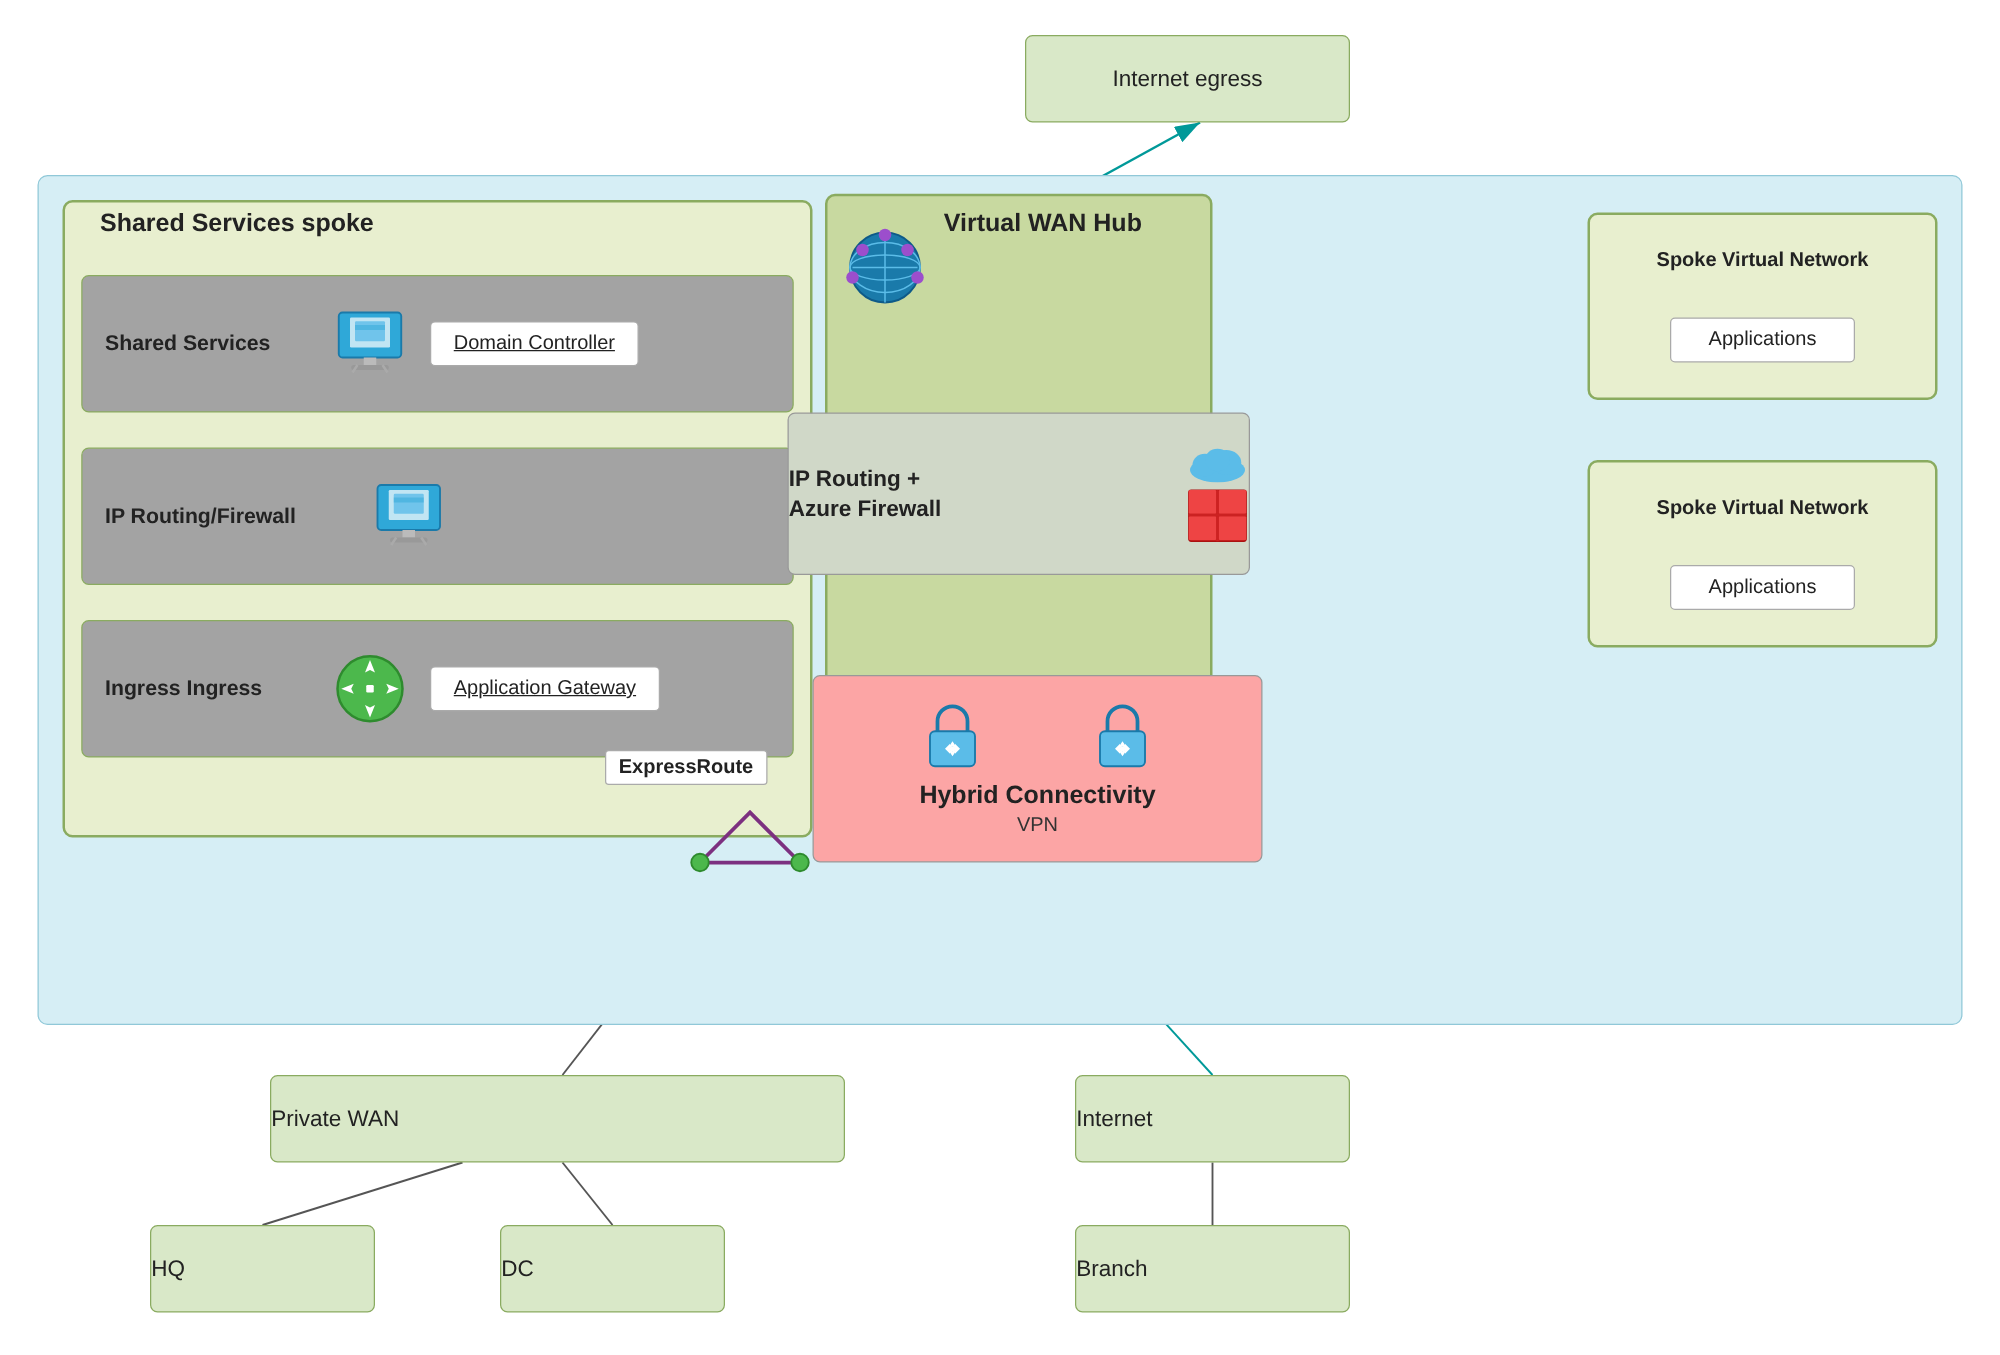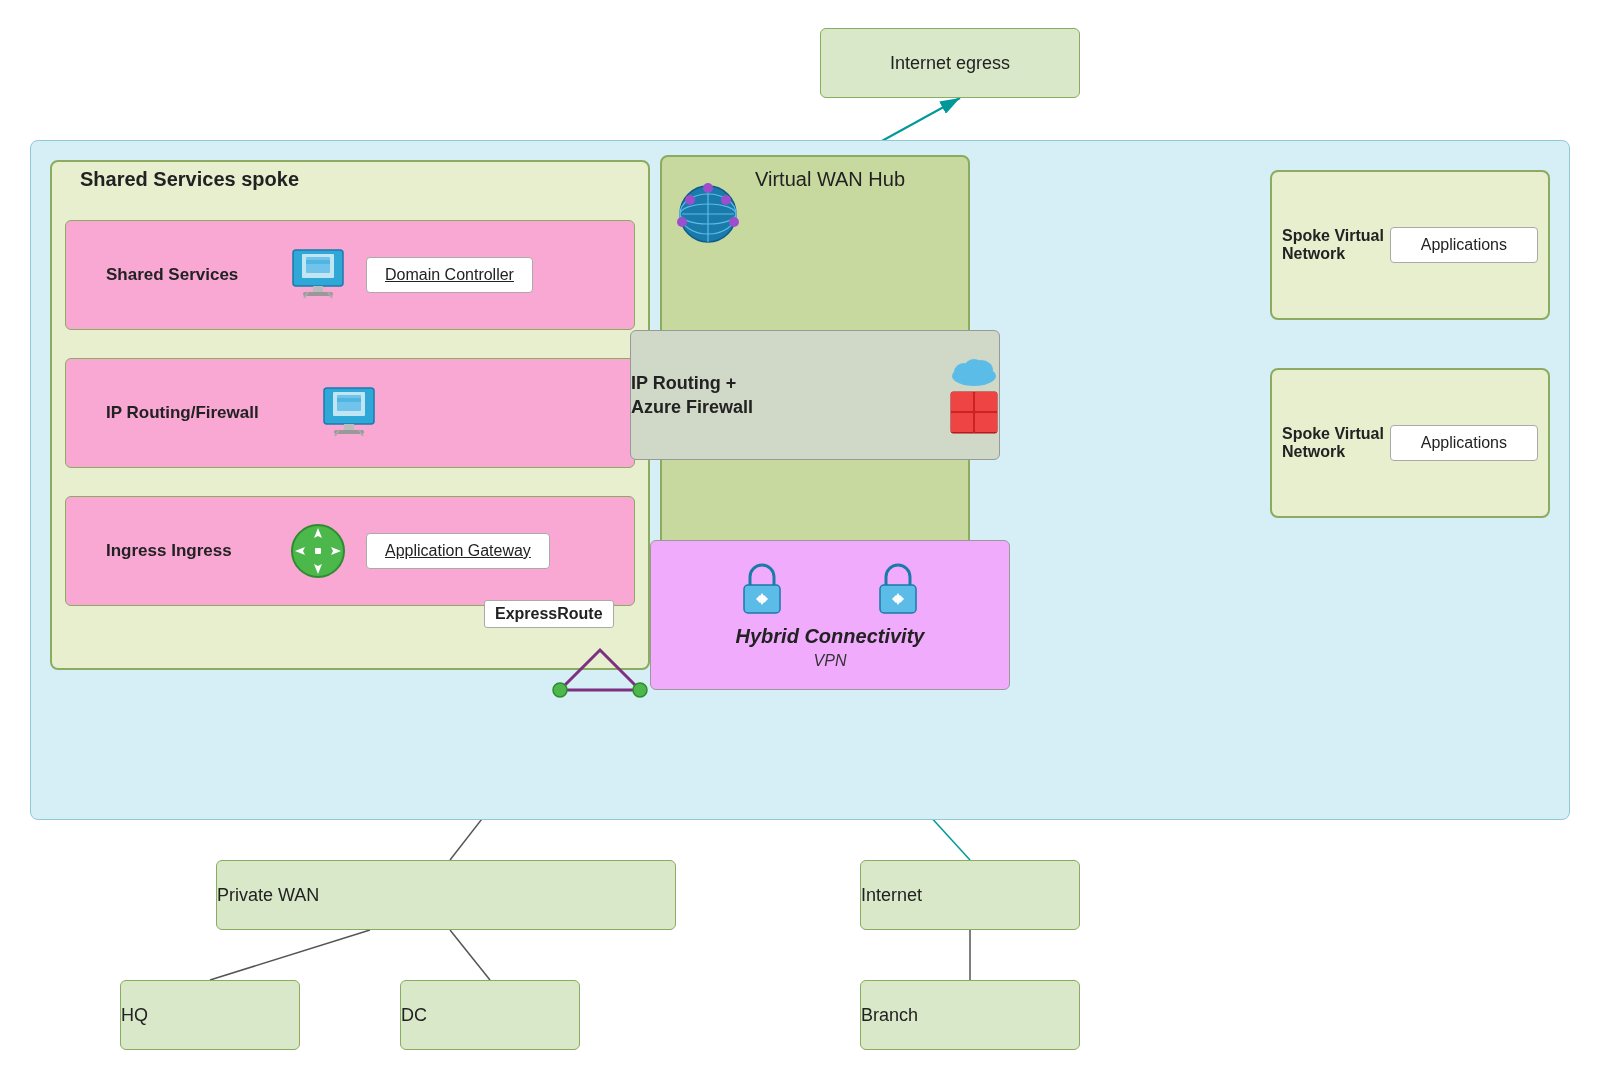--- a/index.html
+++ b/index.html
@@ -62,26 +62,25 @@
       font-size: 20px;
       font-weight: 700;
       color: #222;
     }
     
     .spoke-row {
       position: absolute;
       left: 65px;
       width: 570px;
       height: 110px;
-      background: #f9a8d4;
+      background: #a3a3a3;
       border: 1px solid #8aab60;
       border-radius: 6px;
       display: flex;
       align-items: center;
-      padding-left: 22px;
     }
     .spoke-row-1 { top: 220px; }
     .spoke-row-2 { top: 358px; gap: 31px; }
     .spoke-row-3 { top: 496px; }
     .spoke-row-label {
       font-size: 17px;
       font-weight: 600;
       color: #222;
       width: 190px;
       padding-left: 18px;
@@ -113,21 +112,21 @@
       height: 530px;
       background: #c8d9a0;
       border: 2px solid #8aab60;
       border-radius: 8px;
     }
     .vwan-hub-label {
       position: absolute;
       top: 168px;
       left: 755px;
       font-size: 20px;
-      font-weight: 400;
+      font-weight: 700;
       color: #222;
     }
     
     .ip-routing-box {
       position: absolute;
       top: 330px;
       left: 630px;
       width: 370px;
       height: 130px;
       background: #d0d8c8;
@@ -142,28 +141,27 @@
       color: #222;
       line-height: 1.35;
     }
     
     .hybrid-box {
       position: absolute;
       top: 540px;
       left: 650px;
       width: 360px;
       height: 150px;
-      background: #f0abfc;
+      background: #fca5a5;
       border: 1.5px solid #999;
       border-radius: 6px;
       display: flex;
       flex-direction: column;
       align-items: center;
       justify-content: center;
-      font-style: italic;
     }
     .hybrid-title {
       font-size: 20px;
       font-weight: 700;
       color: #222;
     }
     .hybrid-vpn {
       font-size: 16px;
       color: #333;
       margin-top: 4px;
@@ -175,21 +173,21 @@
     }
     
     .spoke-vnet {
       position: absolute;
       width: 280px;
       height: 150px;
       background: #e8efcf;
       border: 2px solid #8aab60;
       border-radius: 8px;
       display: flex;
-      flex-direction: row;
+      flex-direction: column;
       align-items: center;
       justify-content: space-around;
       padding: 10px;
     }
     .spoke-vnet-1 { top: 170px; left: 1270px; }
     .spoke-vnet-2 { top: 368px; left: 1270px; }
     .spoke-vnet-title {
       font-size: 16px;
       font-weight: 700;
       color: #222;

